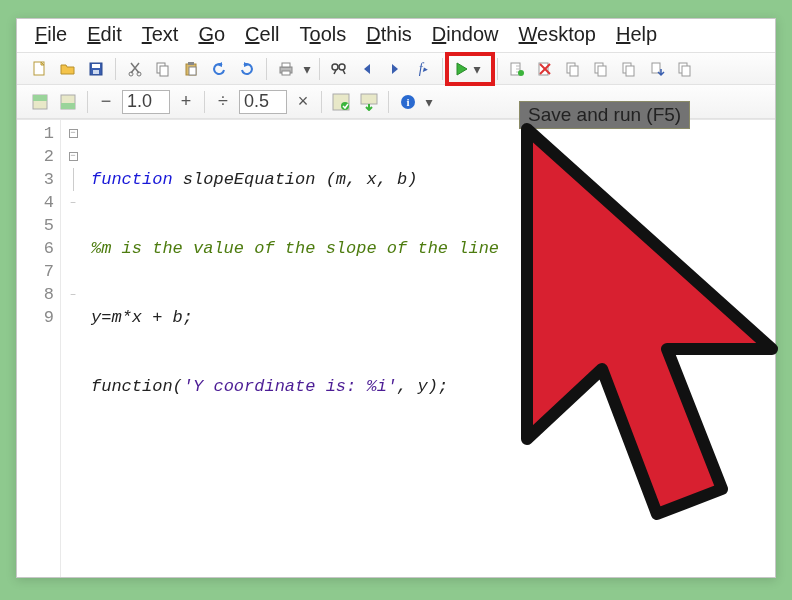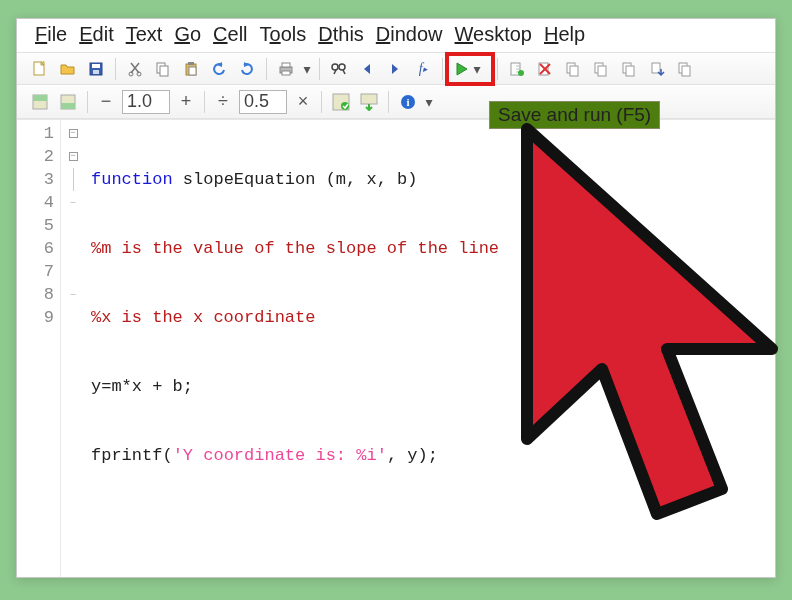--- a/index.html
+++ b/index.html
@@ -17,21 +17,21 @@
     border: 1px solid #c7c7c7;
     box-shadow: 0 2px 10px rgba(0,0,0,0.15);
     display: flex;
     flex-direction: column;
     position: relative;
   }
   
   .menubar {
     display: flex;
     align-items: center;
-    gap: 12px;
+    gap: 20px;
     padding: 4px 18px 6px 18px;
     font-size: 20px;
     color: #222;
     border-bottom: 1px solid #e2e2e2;
   }
   .menubar .menu-item {
     cursor: default;
   }
   .menubar .menu-item .ul { text-decoration: underline; }
   
@@ -101,23 +101,23 @@
     border: 4px solid #e11b1b;
     pointer-events: none;
   }
   .run-btn {
     width: 22px; height: 22px;
     display:flex;align-items:center;justify-content:center;
   }
   
   .tooltip {
     position: absolute;
-    left: 472px;
+    left: 502px;
     top: 82px;
-    background: #4d7c0f;
+    background: #737373;
     border: 1px solid #8a8a66;
     padding: 2px 8px;
     font-size: 19px;
     color: #222;
     white-space: nowrap;
     z-index: 40;
   }
   
   .editor {
     flex: 1;
@@ -152,25 +152,26 @@
   .foldbox {
     width:9px;height:9px;border:1px solid #9a9a9a;background:#fff;
     display:flex;align-items:center;justify-content:center;
     font-size:9px;line-height:1;color:#9a9a9a;
   }
   .code {
     flex:1;
     padding: 2px 8px 0 6px;
     color:#222;
     white-space: pre;
+    font-style: italic;
   }
   .code .row { height: 23px; }
   .kw { color: #1818d8; }
-  .cm { color: #b91c1c; }
-  .str { color: #ec4899; }
+  .cm { color: #4d7c0f; }
+  .str { color: #4c1d95; }
   
   .big-cursor {
     position: absolute;
     left: 490px;
     top: 100px;
     z-index: 50;
     pointer-events: none;
   }
 </style>
 </head>
@@ -407,23 +408,22 @@
         <div></div>
         <div></div>
       <div>
           <span style="color:#bbb;">–</span>
         </div>
       <div></div>
     </div>
     <div class="code">
       <div class="row"><span class="kw">function</span><span> slopeEquation (m, x, b)</span></div>
       <div class="row"><span class="cm">%m is the value of the slope of the line</span></div>
-      <div class="row"><span class="cm">%x is the x coordinate</span></div>
       <div class="row"><span>y=m*x + b;</span></div>
-      <div class="row"><span>fprintf(</span><span class="str">'Y coordinate is: %i'</span><span>, y);</span></div>
+      <div class="row"><span>function(</span><span class="str">'Y coordinate is: %i'</span><span>, y);</span></div>
       
       
       
     </div>
   </div>
 
   <div class="big-cursor">
     <svg width="290" height="420" viewBox="0 0 290 420">
       <path d="M 20 10
                L 20 320

